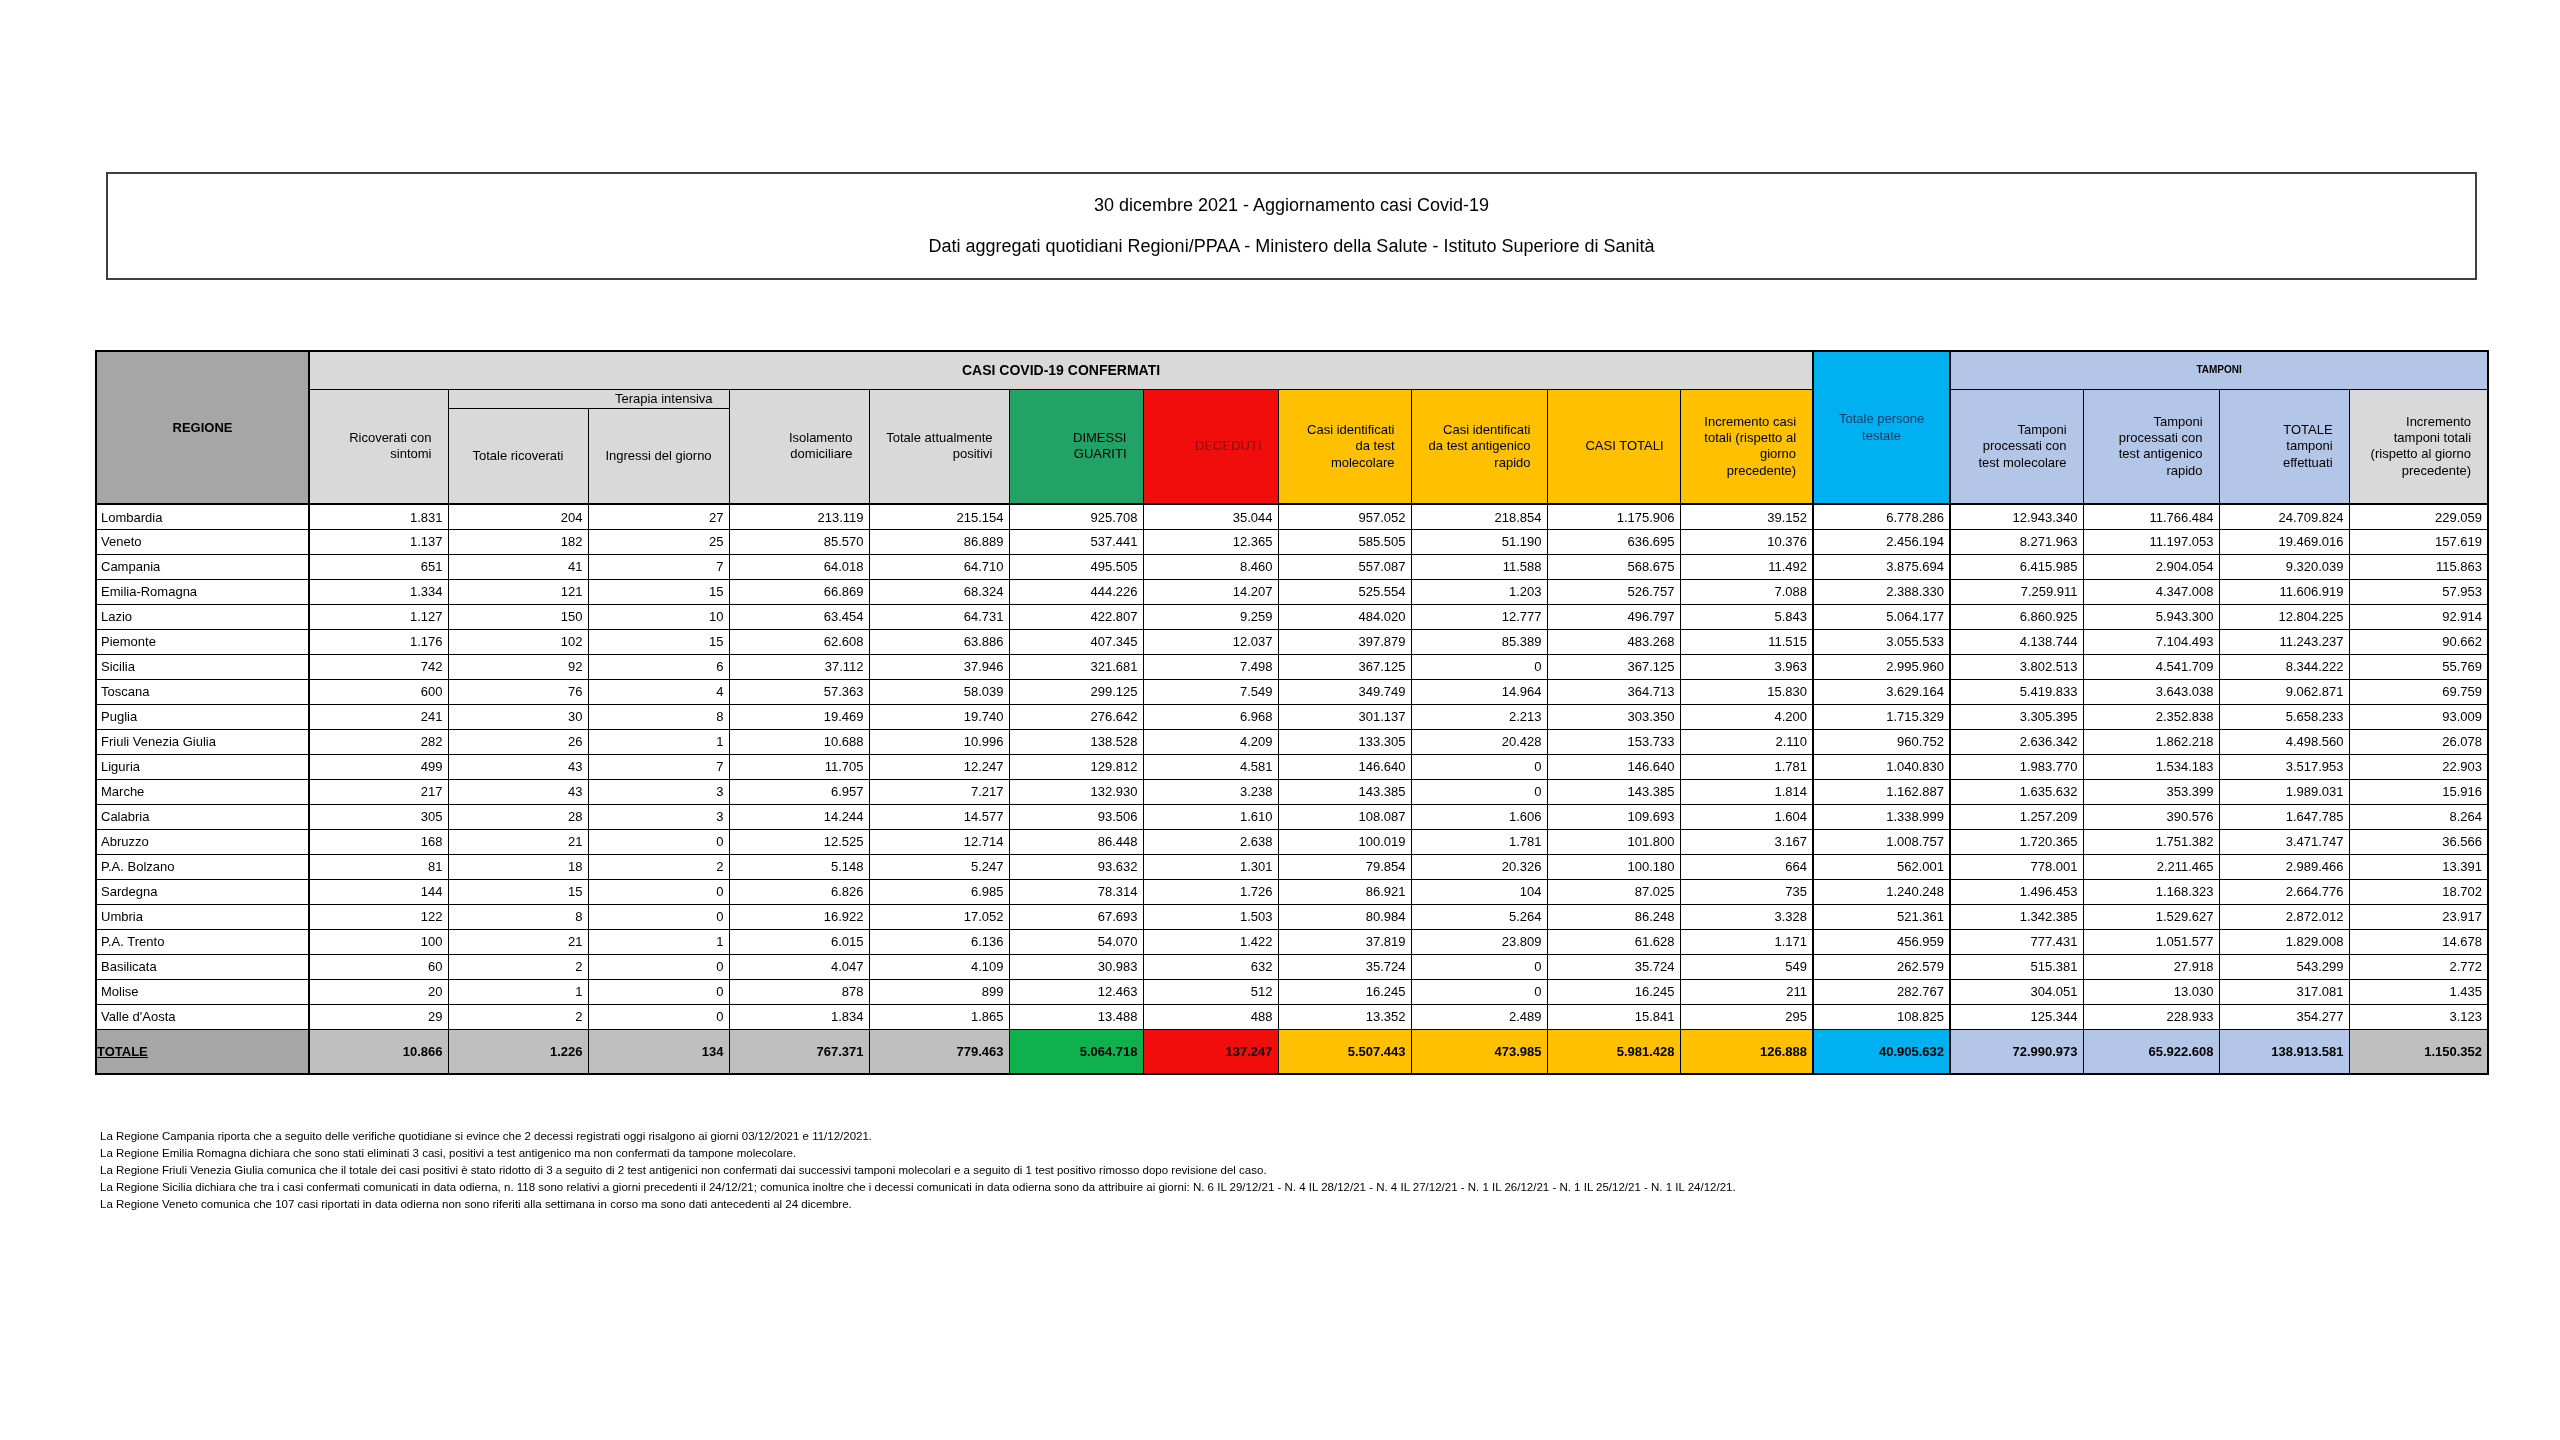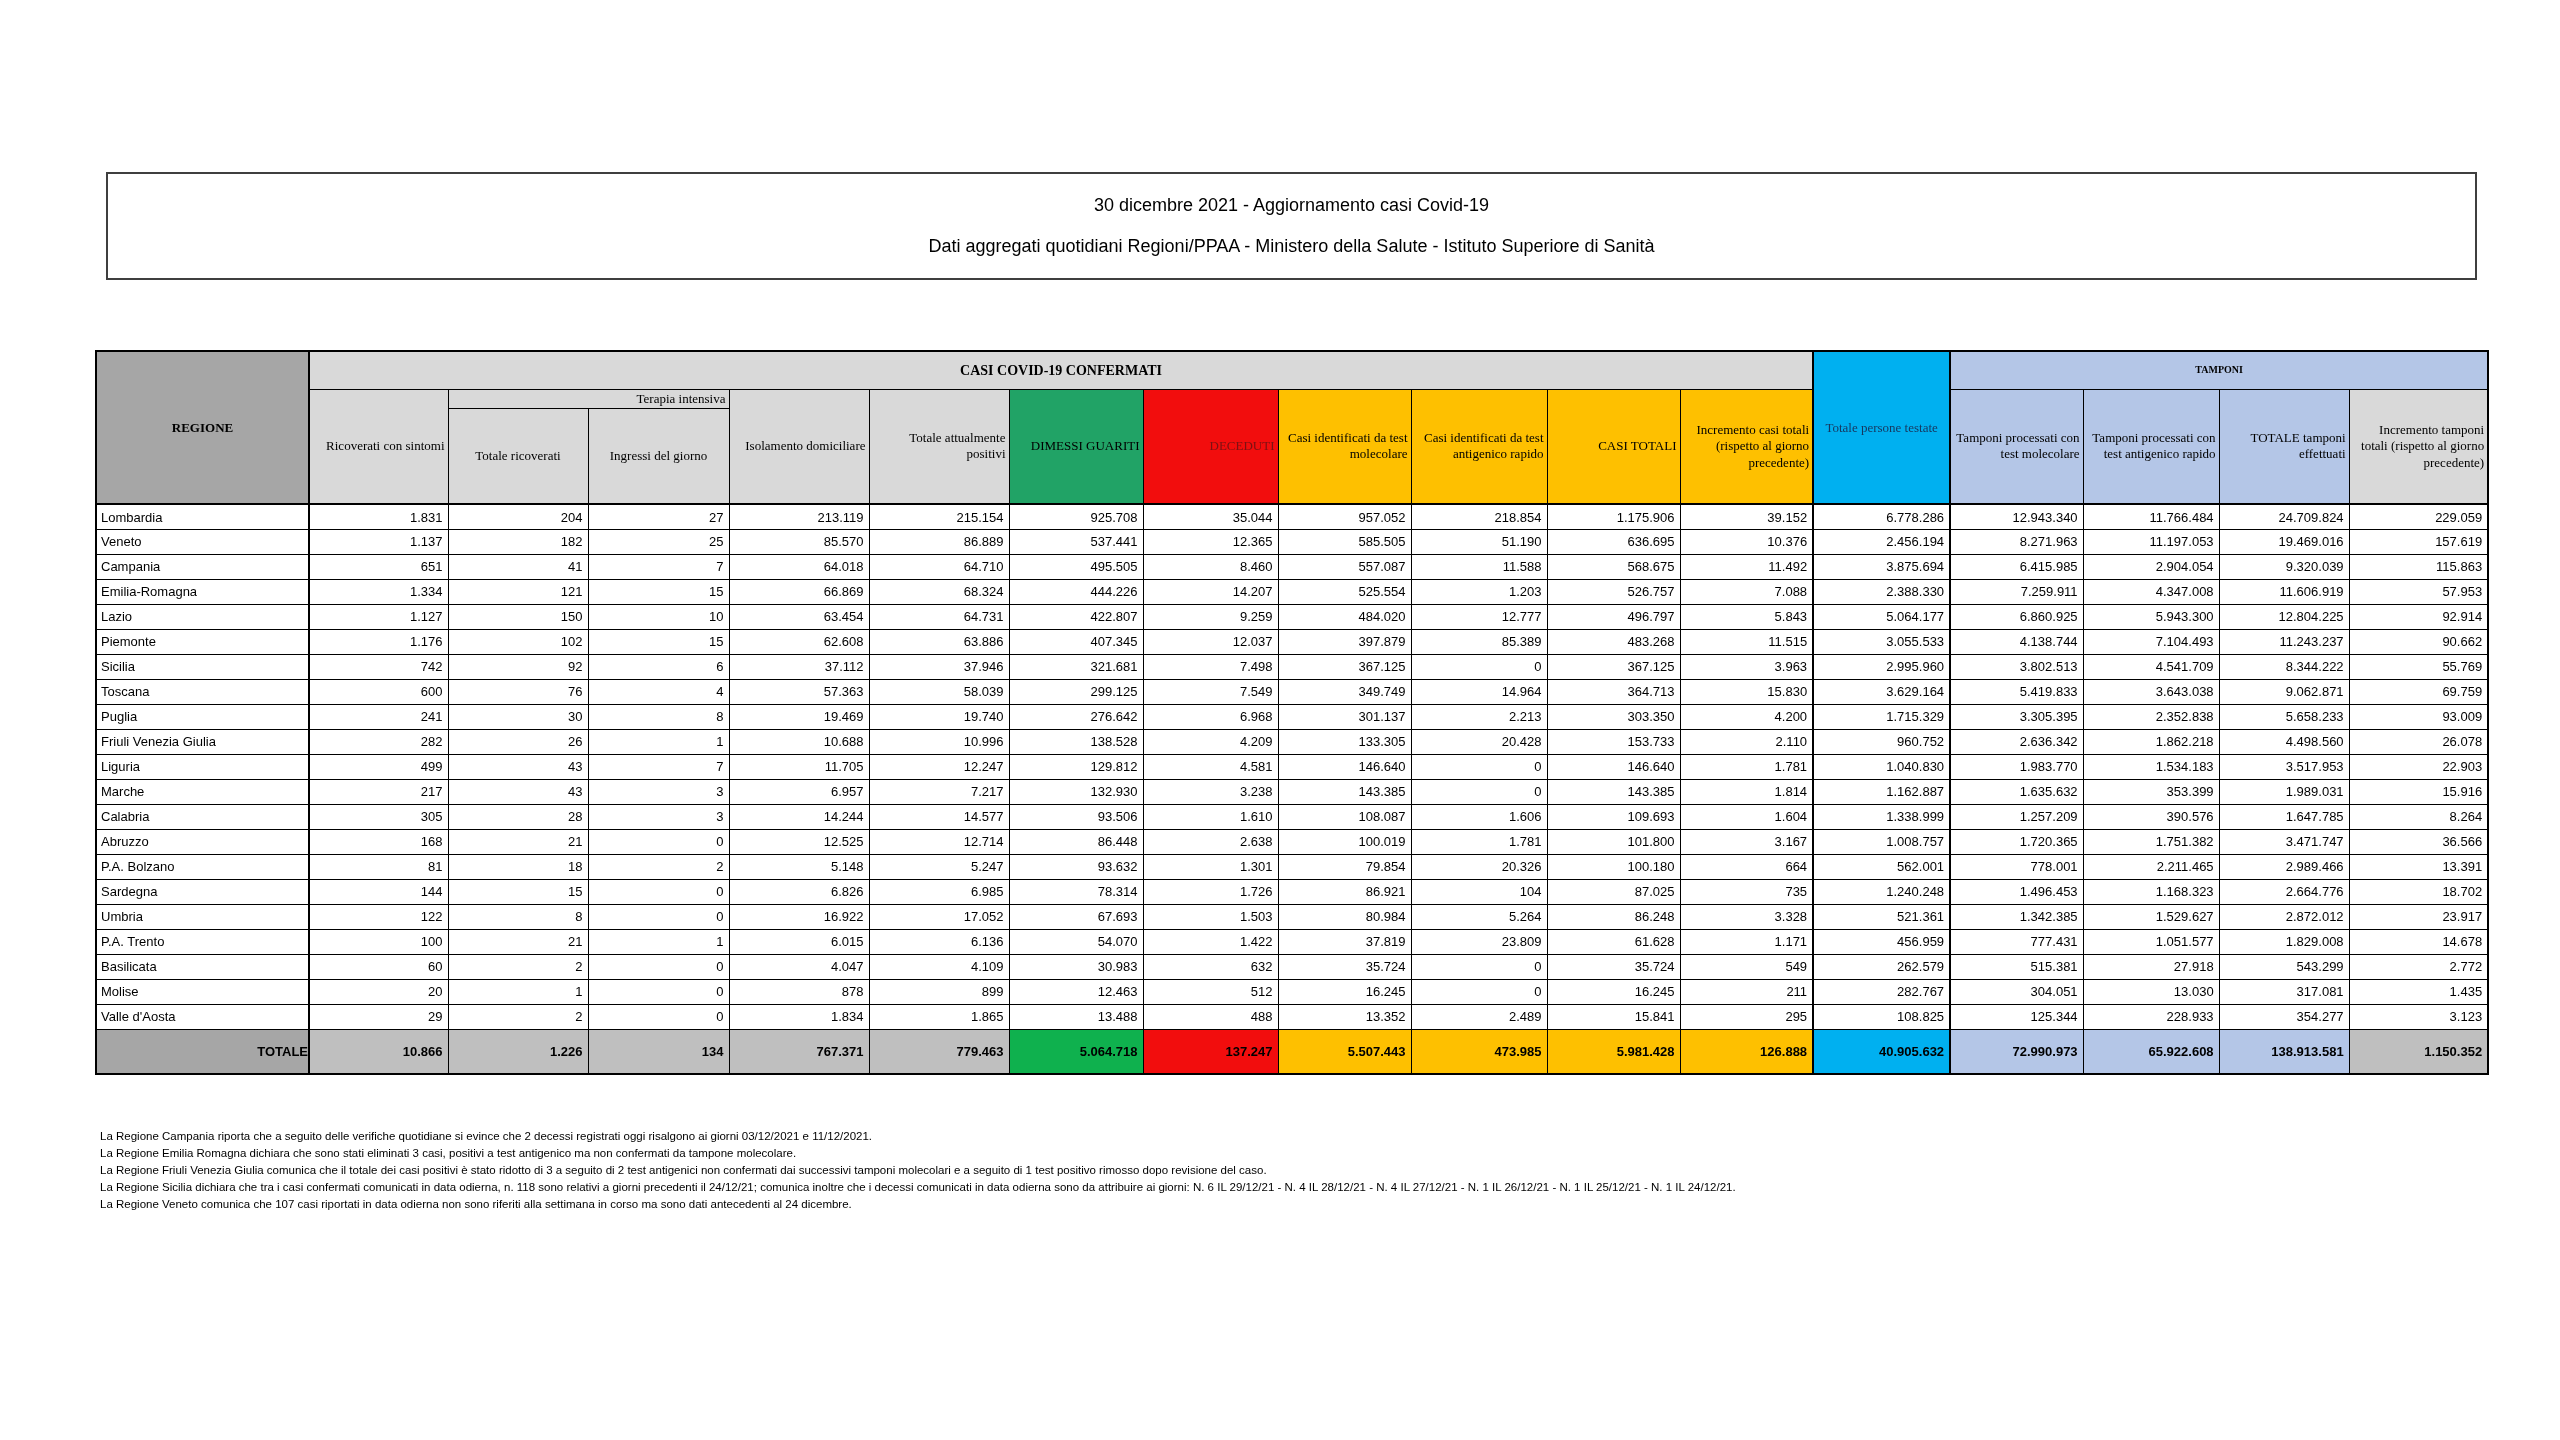--- a/index.html
+++ b/index.html
@@ -15,42 +15,42 @@
   }
   .title-line{font-size:18px;}
   
   .tbl-wrap{position:absolute;left:95px;top:350px;}
   table{
     border-collapse:collapse;table-layout:fixed;width:2372px;
     font-size:13px;
   }
   th,td{border:1px solid #000;vertical-align:middle;overflow:hidden;padding:0;}
   table{border:2px solid #000;}
-  thead th{font-weight:normal;text-align:center;line-height:1.25;padding:1px 3px;font-family:Liberation Serif, serif;}
+  thead th{font-weight:normal;text-align:center;line-height:1.25;padding:1px 16px;}
   tr.r1{height:38px;}
   tr.r2 th{height:auto;text-align:right;}
   tr.r3{height:96px;}
   .regione-h{background:#a6a6a6;font-weight:bold;border-right:2px solid #000;}
   .banner{background:#d9d9d9;font-weight:bold;font-size:14px;}
   .banner-blue{background:#b4c6e7;font-weight:bold;font-size:10px;}
   .sub{background:#d9d9d9;}
   .green-h{background:#21a366;}
   .red-h{background:#f20d0d;color:#7c1113;}
   .yellow-h{background:#fec000;}
   .cyan-h{background:#00b0f0;color:#17375e;border-left:2px solid #000;border-right:2px solid #000;}
   thead{border-bottom:2px solid #000;}
   tbody tr{height:25px;}
   tbody td{background:#fff;}
   td.region-cell{text-align:left;padding-left:4px;border-right:2px solid #000;margin-left:20px;}
   td.num{text-align:right;padding-right:5px;}
   td.thickL{border-left:2px solid #000;}
   td.thickR{border-right:2px solid #000;}
   tr.total-row{height:45px;font-weight:bold;}
   tr.total-row td{background:#bfbfbf;}
-  tr.total-row td.region-cell{background:#a6a6a6;text-align:right;padding-left:8px;}
+  tr.total-row td.region-cell{background:#a6a6a6;text-align:left;padding-left:0;text-decoration:underline;}
   tr.total-row td.c-green{background:#0fb14e;}
   tr.total-row td.c-red{background:#f20d0d;}
   tr.total-row td.c-yellow{background:#fec000;}
   tr.total-row td.c-cyan{background:#00b0f0;}
   tr.total-row td.c-blue{background:#b4c6e7;}
   tr.total-row td.c-gray2{background:#bfbfbf;}
   
   .notes{position:absolute;left:100px;top:1128px;width:2360px;}
   .notes-heading{font-size:12px;margin-bottom:34px;}
   .note-line{font-size:11.5px;line-height:17px;white-space:nowrap;}

